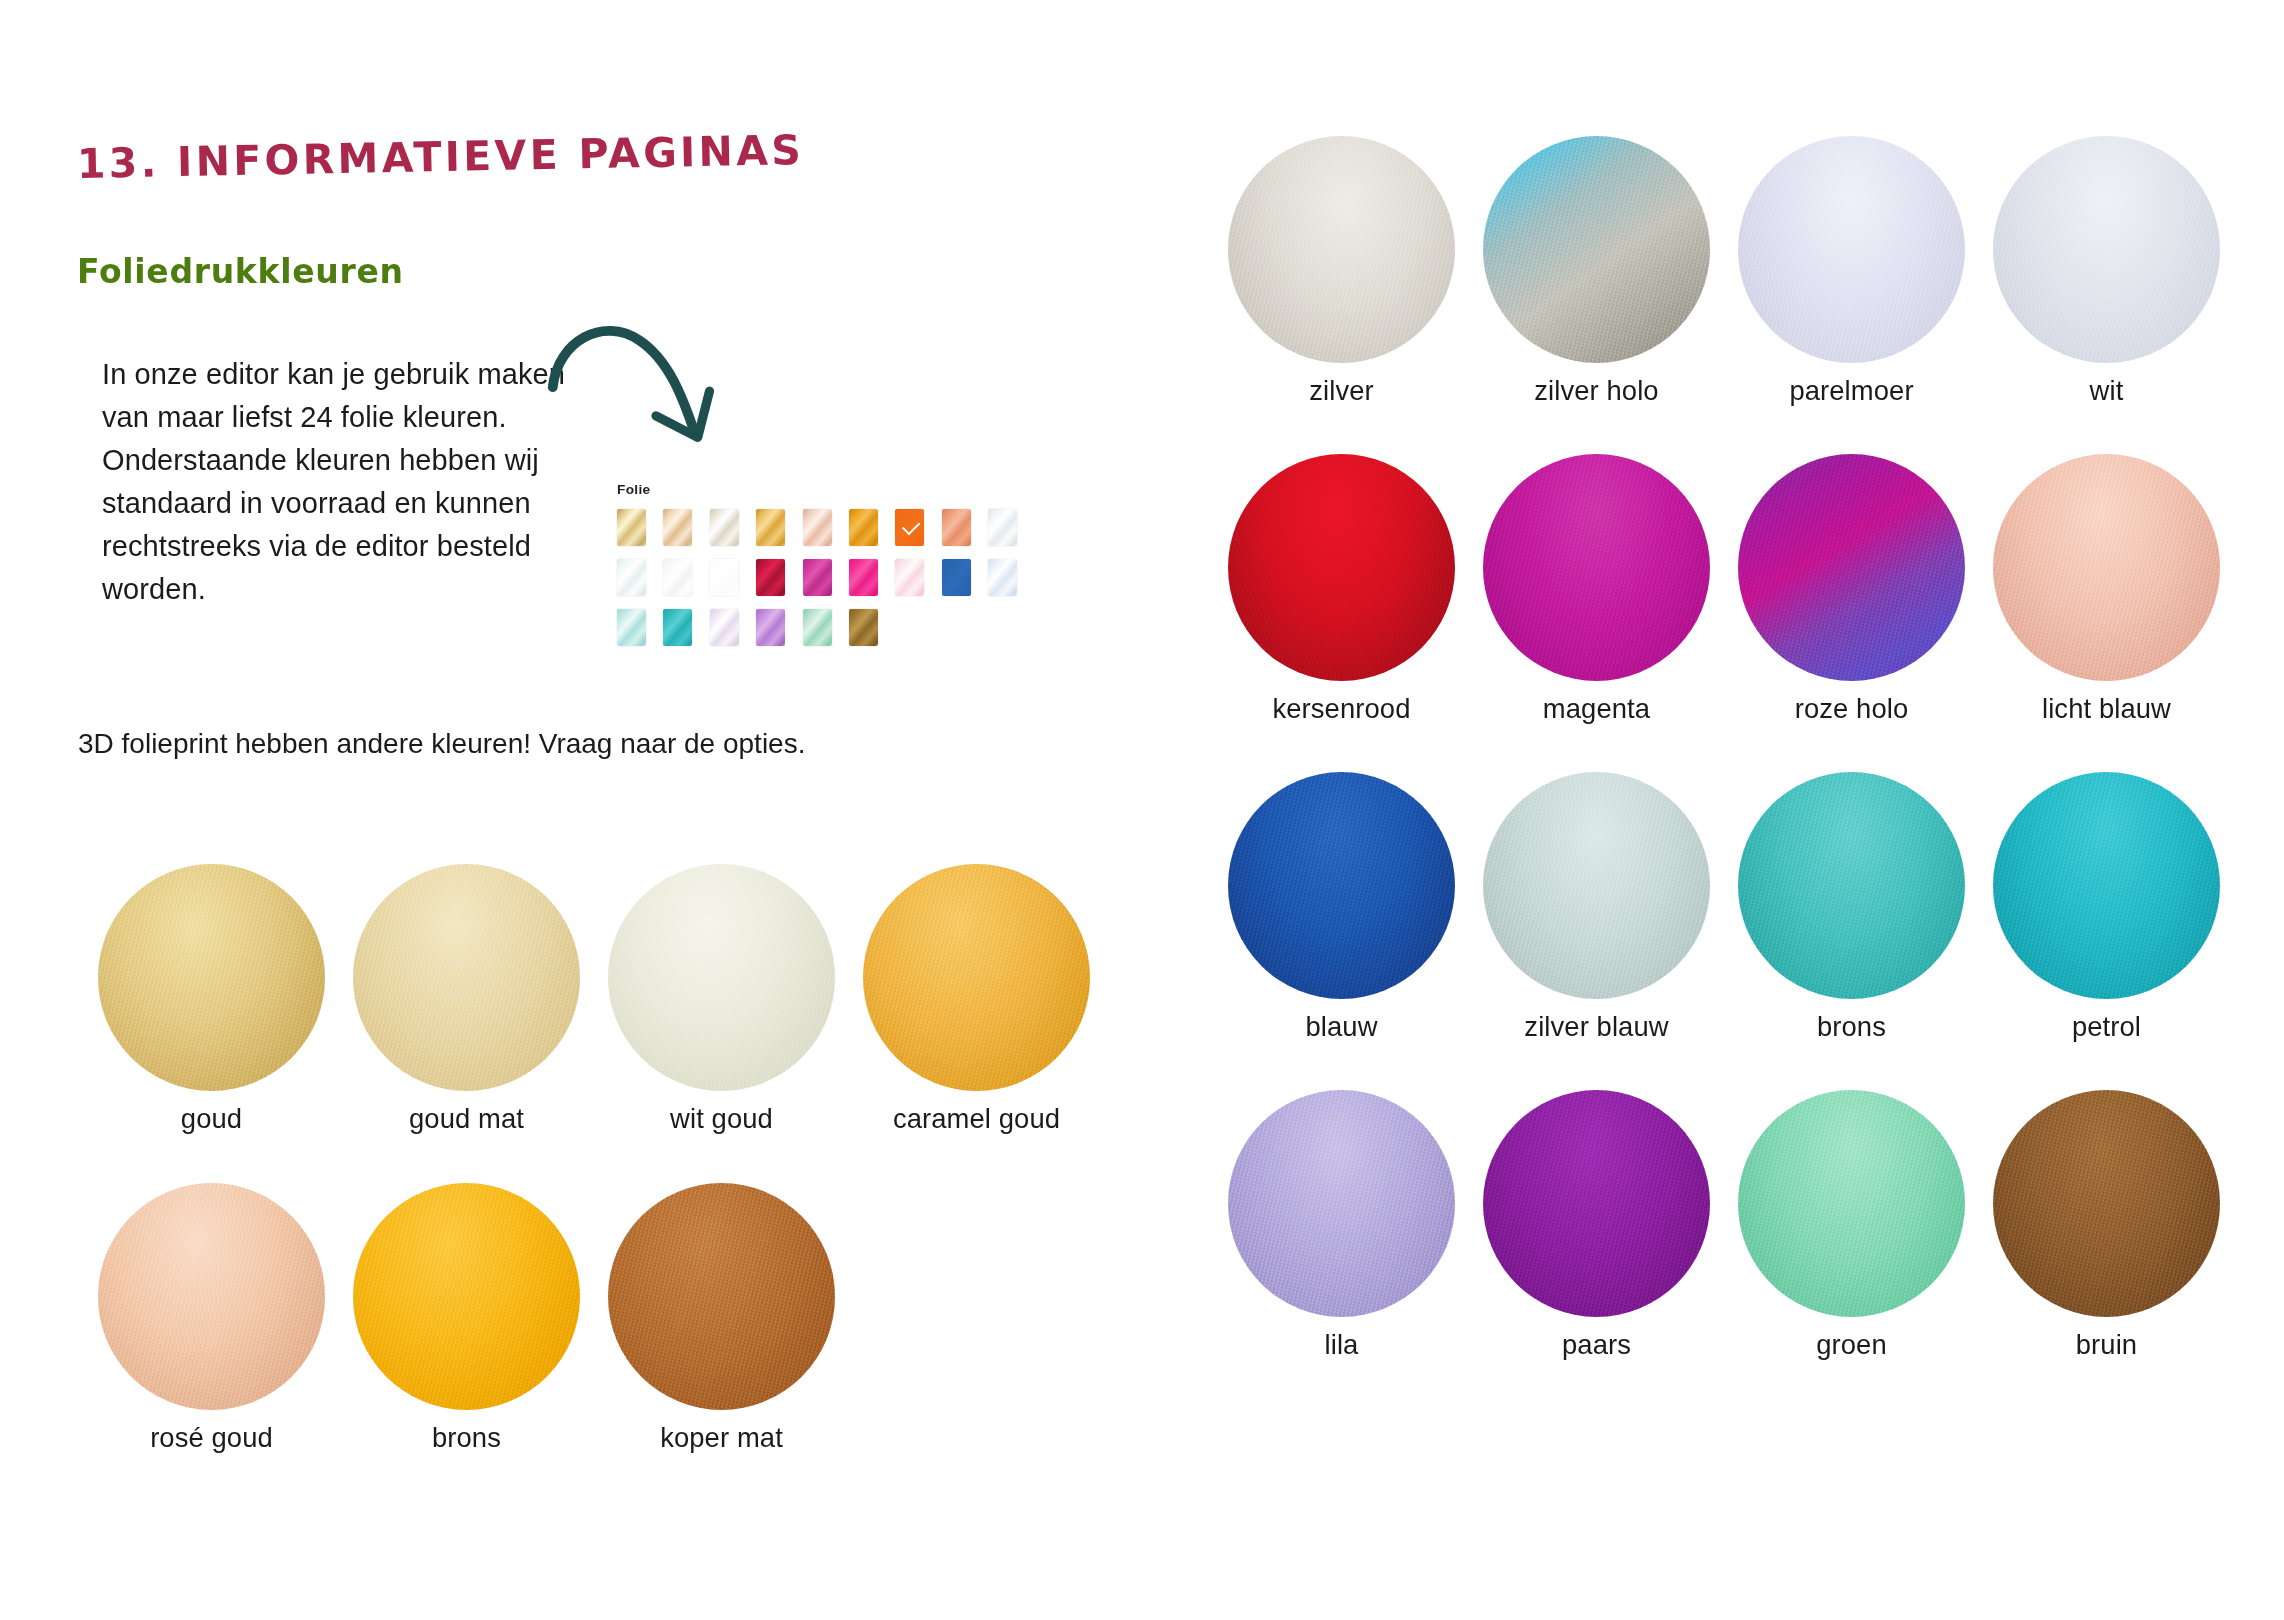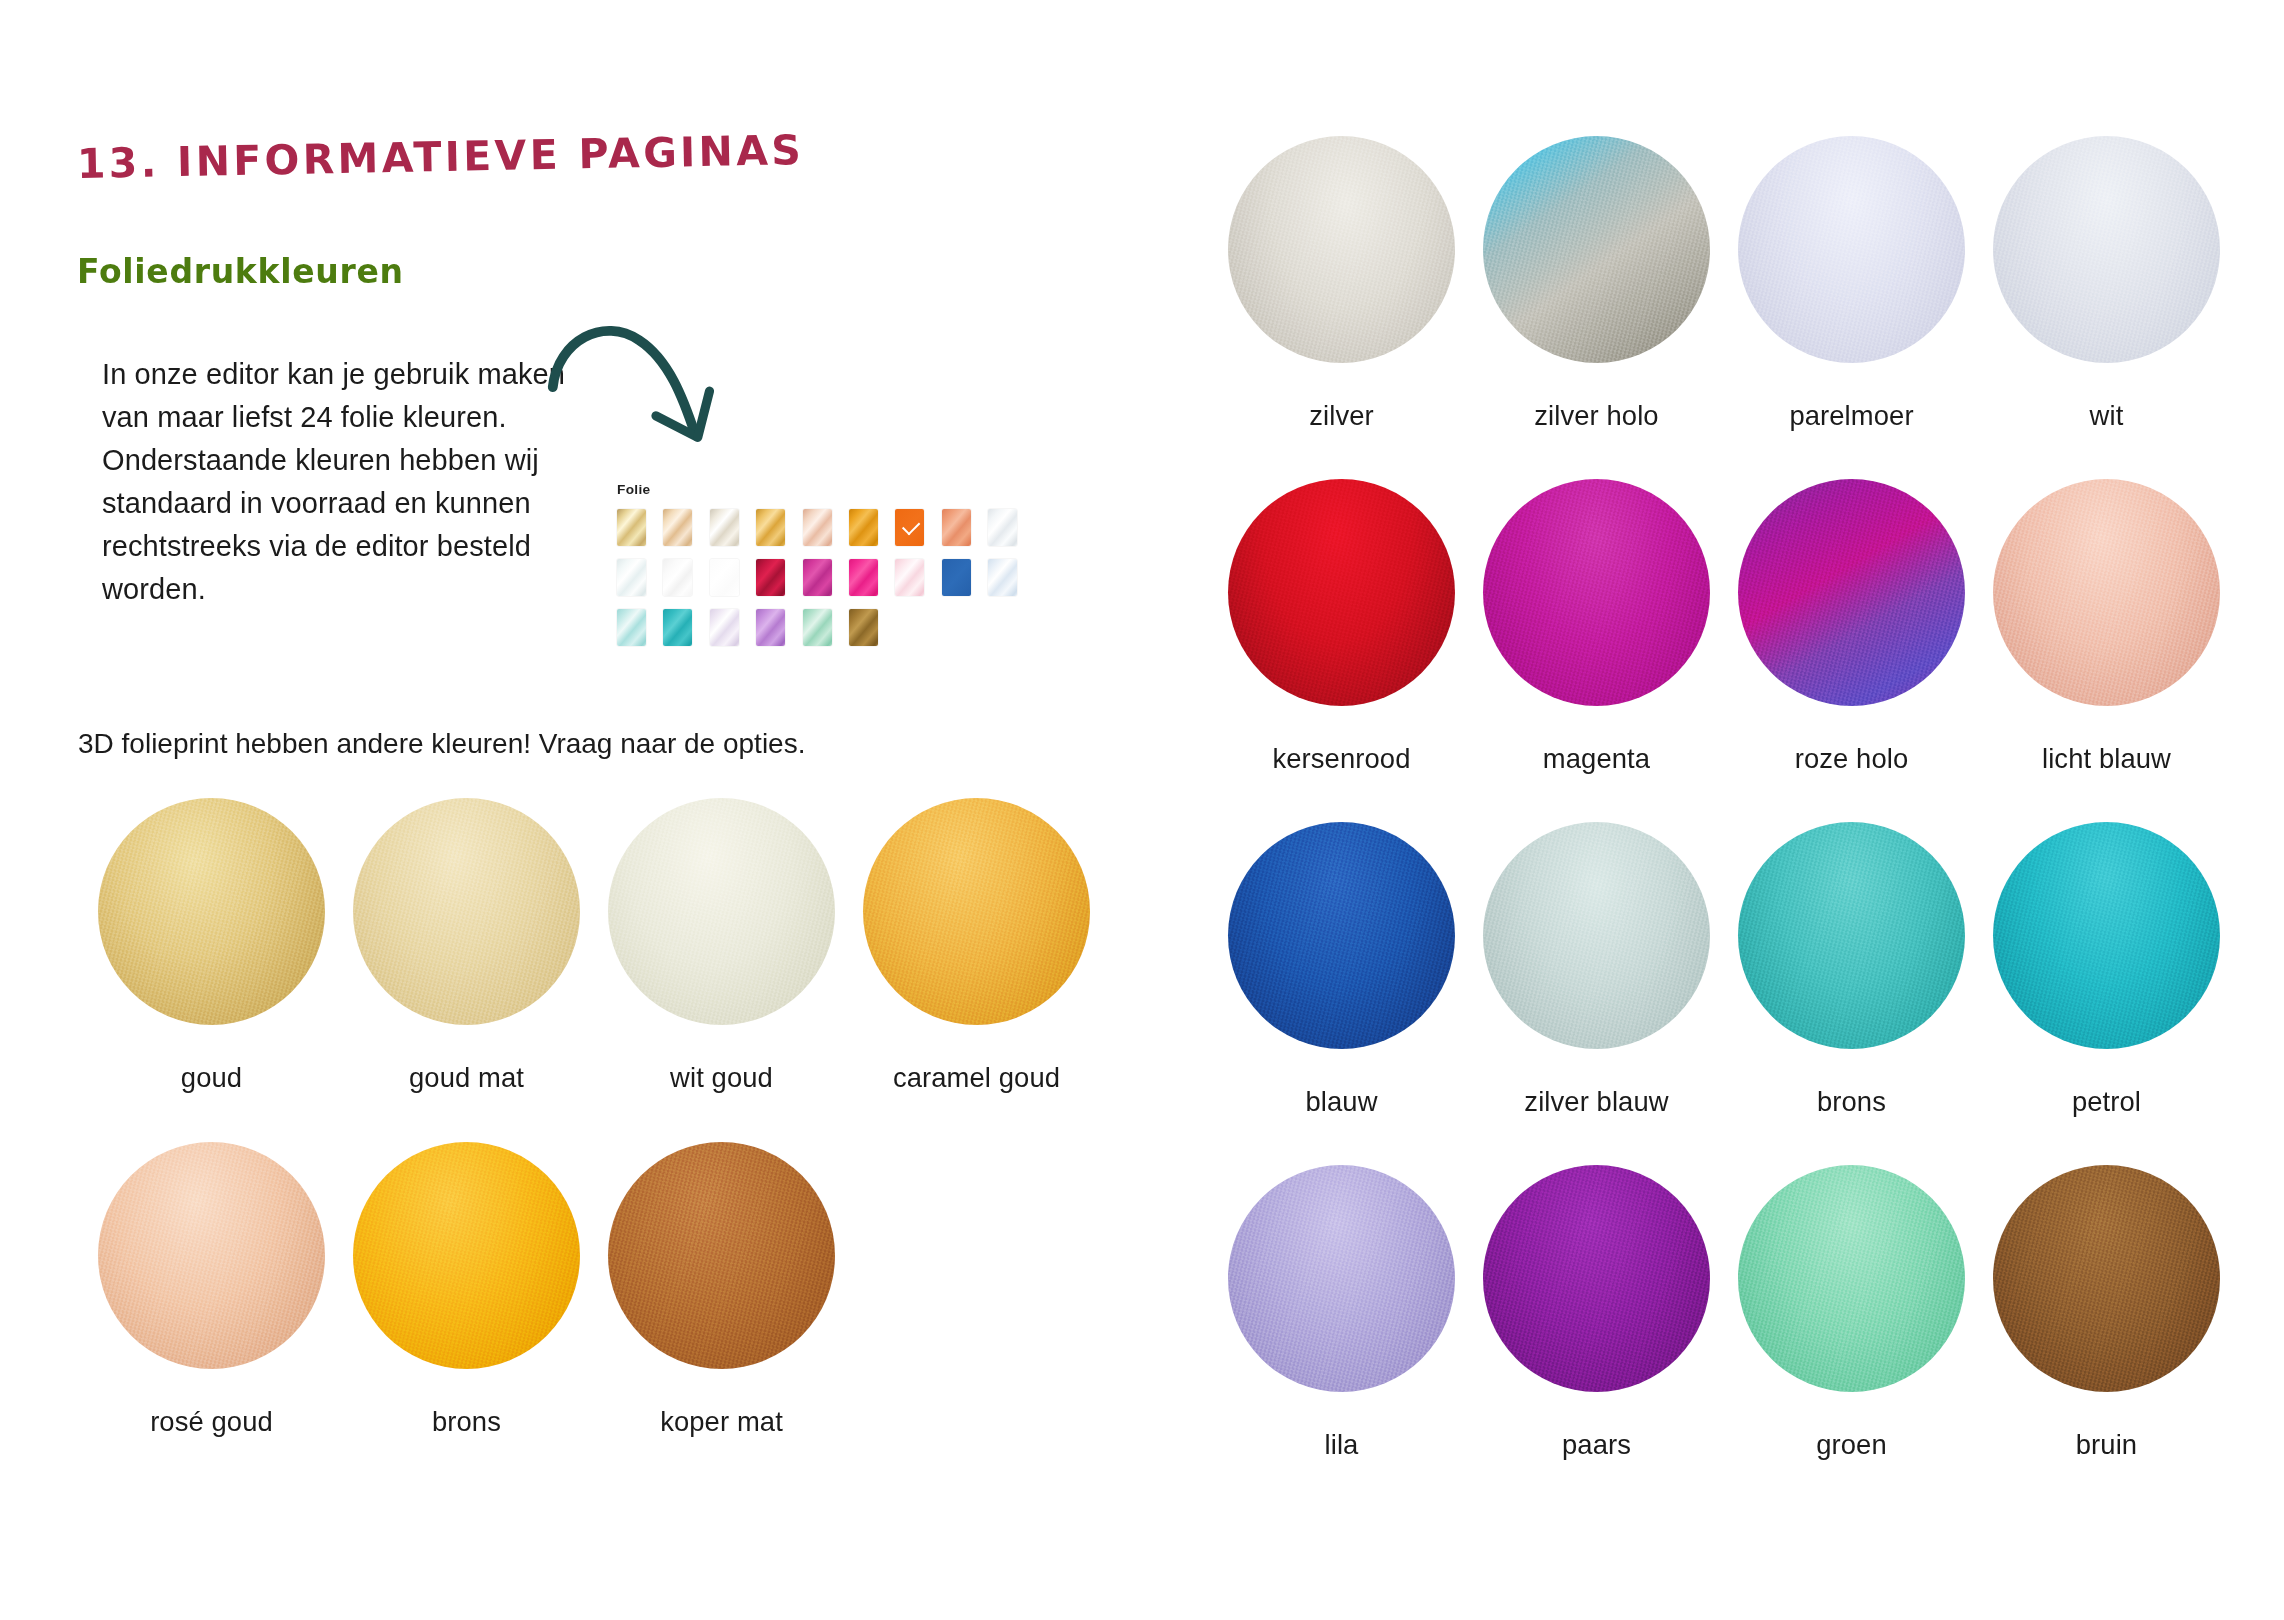--- a/index.html
+++ b/index.html
@@ -61,37 +61,37 @@
     cursor:pointer;
   }
   .folie-sw .tick{
     position:absolute;left:50%;top:50%;
     width:14.4px;height:7.8px;margin:-5.9px 0 0 -7.2px;
     border-left:2px solid #fff;border-bottom:2px solid #fff;
     transform:rotate(-45deg);
   }
 
   
-  .grid-left{position:absolute;left:84px;top:798px;}
+  .grid-left{position:absolute;left:84px;top:864px;}
   .grid-right{position:absolute;left:1214px;top:136px;}
   .swatch-row{display:flex;}
   .swatch-cell{width:255px;display:flex;flex-direction:column;align-items:center;}
   .swatch-disc{
     width:227px;height:227px;border-radius:50%;
     position:relative;overflow:hidden;
   }
   .swatch-disc::after{
     content:"";position:absolute;inset:0;border-radius:50%;
     background:
       repeating-linear-gradient(104deg,rgba(255,255,255,.10) 0 2px,rgba(0,0,0,.05) 2px 3.9px),
       repeating-linear-gradient(14deg,rgba(255,255,255,.07) 0 1.3px,rgba(0,0,0,.04) 1.3px 3.3px);
     mix-blend-mode:overlay;opacity:.85;
   }
   .swatch-name{
-    margin-top:37px;
+    margin-top:12px;
     font-family:"Liberation Sans",sans-serif;
     font-weight:300;font-size:27.4px;color:#1b1b1b;
     white-space:nowrap;letter-spacing:0.1px;
   }
   .row-gap{height:48px;}
   .row-gap-r{height:47px;}
 </style>
 </head>
 <body>
 

